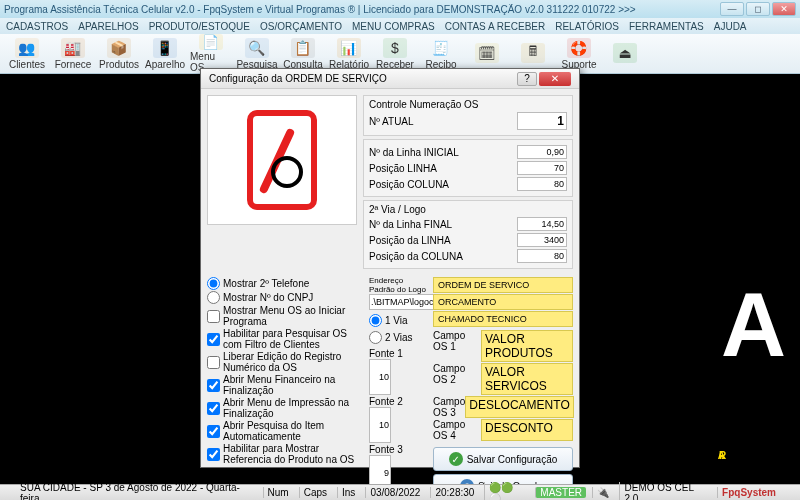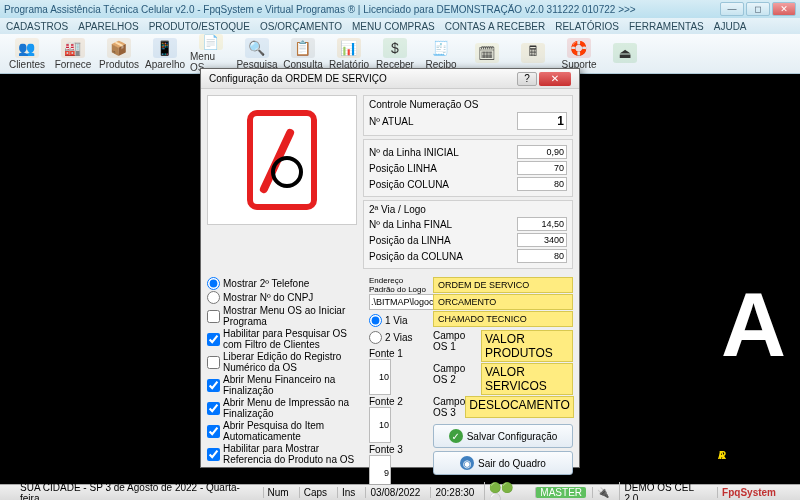--- a/index.html
+++ b/index.html
@@ -309,20 +309,24 @@
               <span class="lbl">Campo OS 1</span>
               <span class="val">VALOR PRODUTOS</span>
             </div>
             <div class="yellow-row">
               <span class="lbl">Campo OS 2</span>
               <span class="val">VALOR SERVICOS</span>
             </div>
             <div class="yellow-row">
               <span class="lbl">Campo OS 3</span>
               <span class="val">DESLOCAMENTO</span>
+            </div>
+            <div class="yellow-row">
+              <span class="lbl">Campo OS 4</span>
+              <span class="val">DESCONTO</span>
             </div>
           </div>
         <div class="btns">
           <div class="btn">
               <div class="ic" style="background:#40a040">✓</div>
               <span>Salvar Configuração</span>
             </div>
           <div class="btn">
               <div class="ic" style="background:#4080c0">◉</div>
               <span>Sair do Quadro</span>

